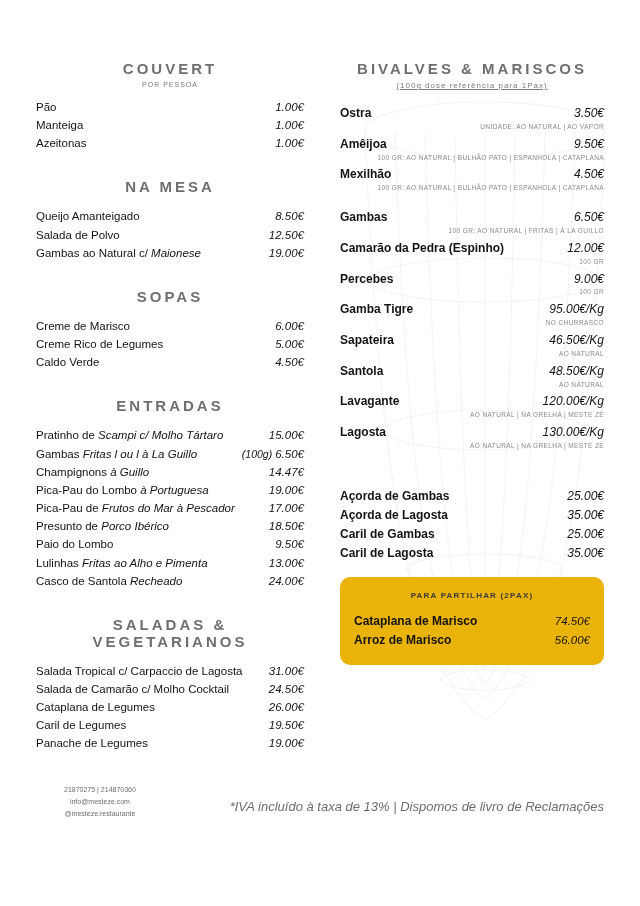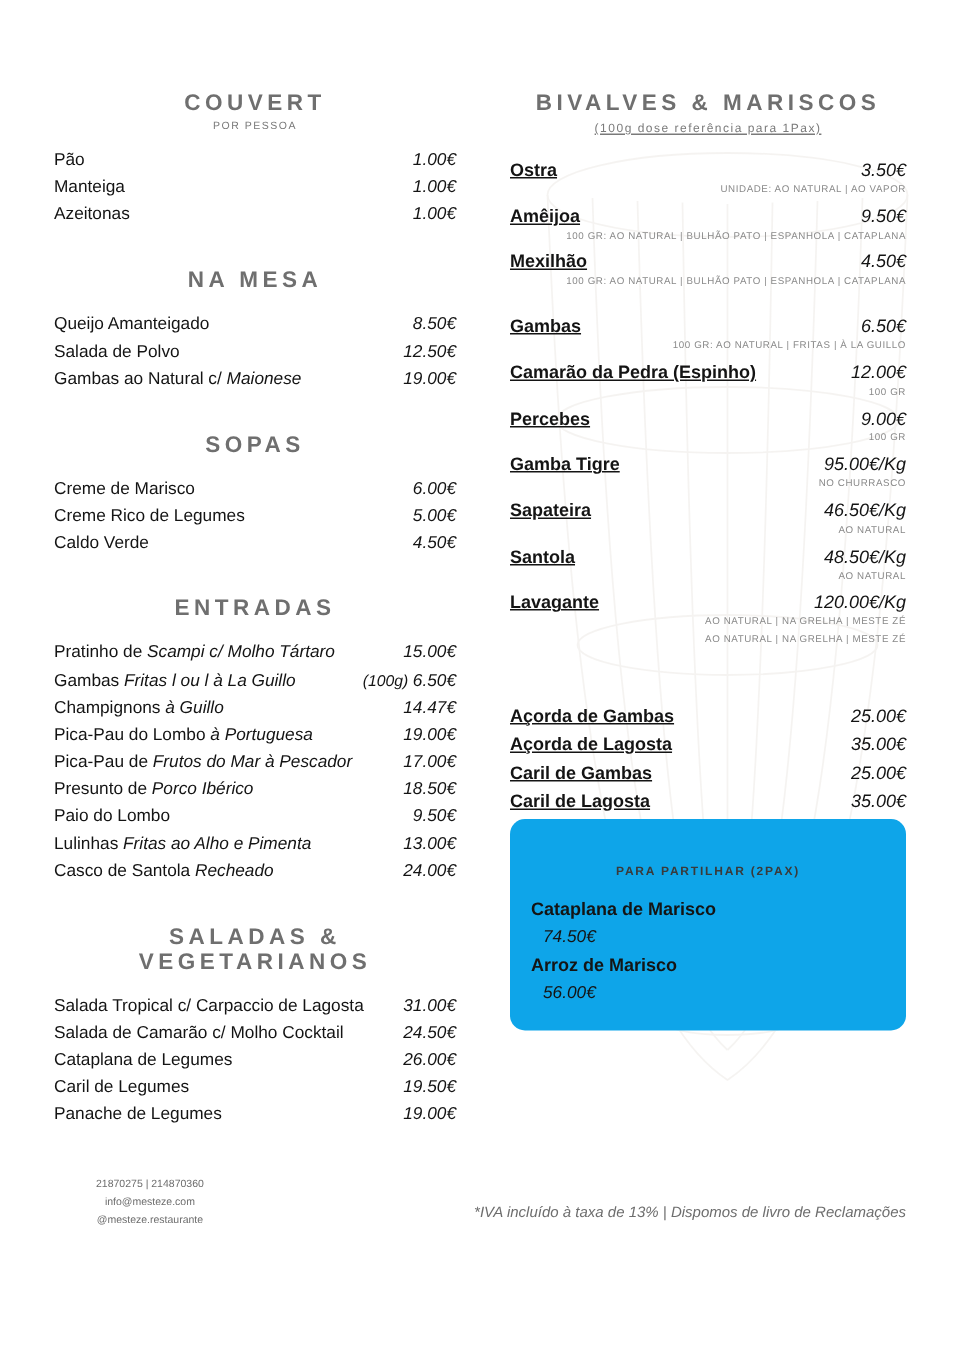--- a/index.html
+++ b/index.html
@@ -99,55 +99,55 @@
     font-size: 6.5px;
     letter-spacing: 0.4px;
     color: #8a8a8a;
     line-height: 1.5;
     margin: -1px 0 3px 0;
     text-transform: uppercase;
   }
   .gap { height: 12px; }
 
   
-  .row.b .name { font-weight: bold; font-size: 12px; text-decoration: underline; }
+  .row.b .name { font-weight: bold; font-size: 12px; }
   .row.b .price { font-size: 12px; }
 
   .share-box {
-    margin-top: 2px;
-    background: #0ea5e9;
+    margin-top: 14px;
+    background: #eab308;
     border-radius: 10px;
-    padding: 30px 14px 16px 14px;
+    padding: 14px 14px 16px 14px;
   }
   .share-title {
     text-align: center;
     font-size: 8px;
     font-weight: bold;
     letter-spacing: 1.2px;
     color: #3a3a3a;
     margin-bottom: 12px;
     text-transform: uppercase;
   }
-  .share-box .row { font-size: 12px; flex-direction: column; }
+  .share-box .row { font-size: 12px; }
   .share-box .row .name { font-weight: bold; }
 
   .footer-left {
     position: absolute;
     left: 64px;
     bottom: 86px;
     font-size: 7px;
     line-height: 1.7;
     color: #6d6d6d;
     text-align: center;
   }
   .footer-right {
     position: absolute;
     right: 36px;
     bottom: 92px;
-    font-size: 10px;
+    font-size: 13px;
     font-style: italic;
     color: #6d6d6d;
     text-align: right;
   }
 </style>
 </head>
 <body>
 
 <div class="page">
 
@@ -378,20 +378,24 @@
           <div class="sub">AO NATURAL</div>
         </li>
         <li>
           <div class="row b">
             <span class="name">Lavagante</span>
             <span class="price">120.00€/Kg</span>
           </div>
           <div class="sub">AO NATURAL | NA GRELHA | MESTE ZÉ</div>
         </li>
         <li>
+          <div class="row b">
+            <span class="name">Lagosta</span>
+            <span class="price">130.00€/Kg</span>
+          </div>
           <div class="sub">AO NATURAL | NA GRELHA | MESTE ZÉ</div>
         </li>
       </ul>
     </div>
 
     <div class="block">
       <div style="height:10px"></div>
       <ul class="items">
         <li class="row b">
           <span class="name">Açorda de Gambas</span>

